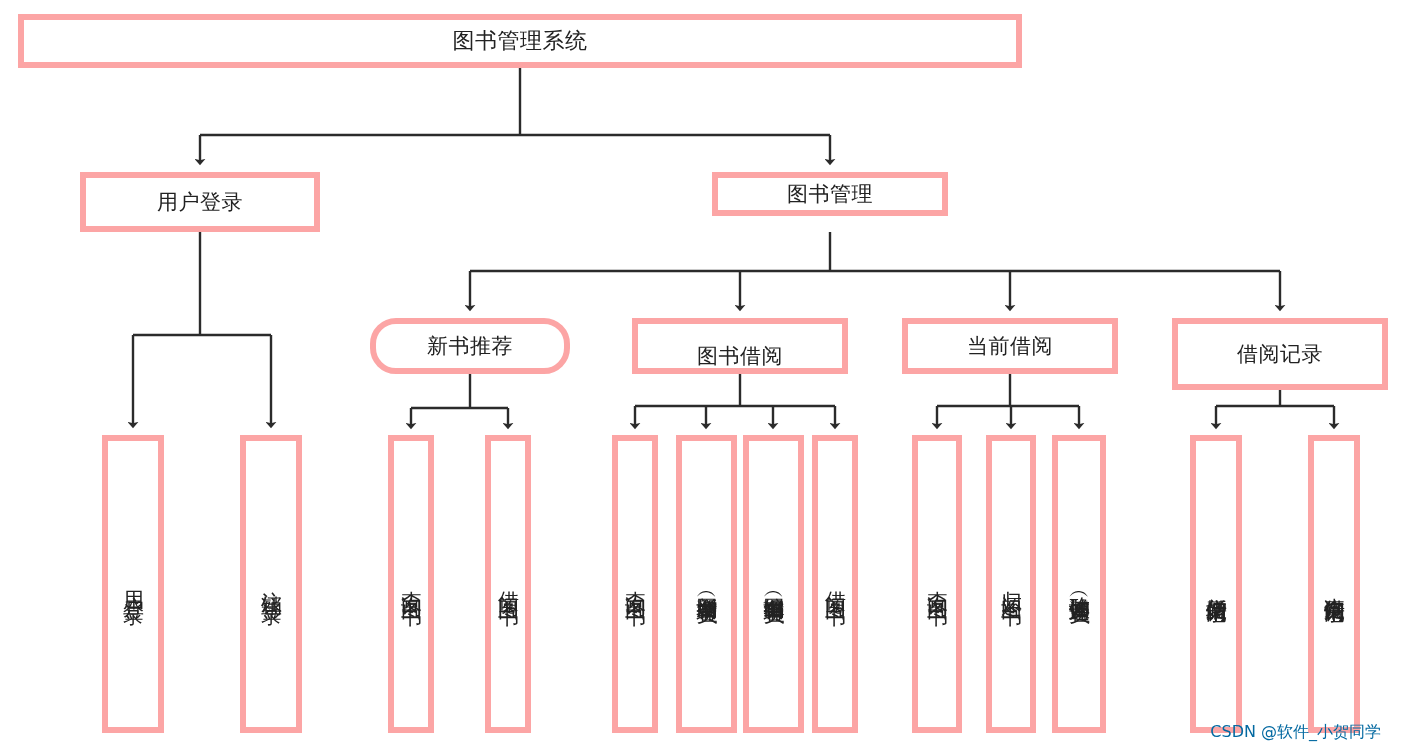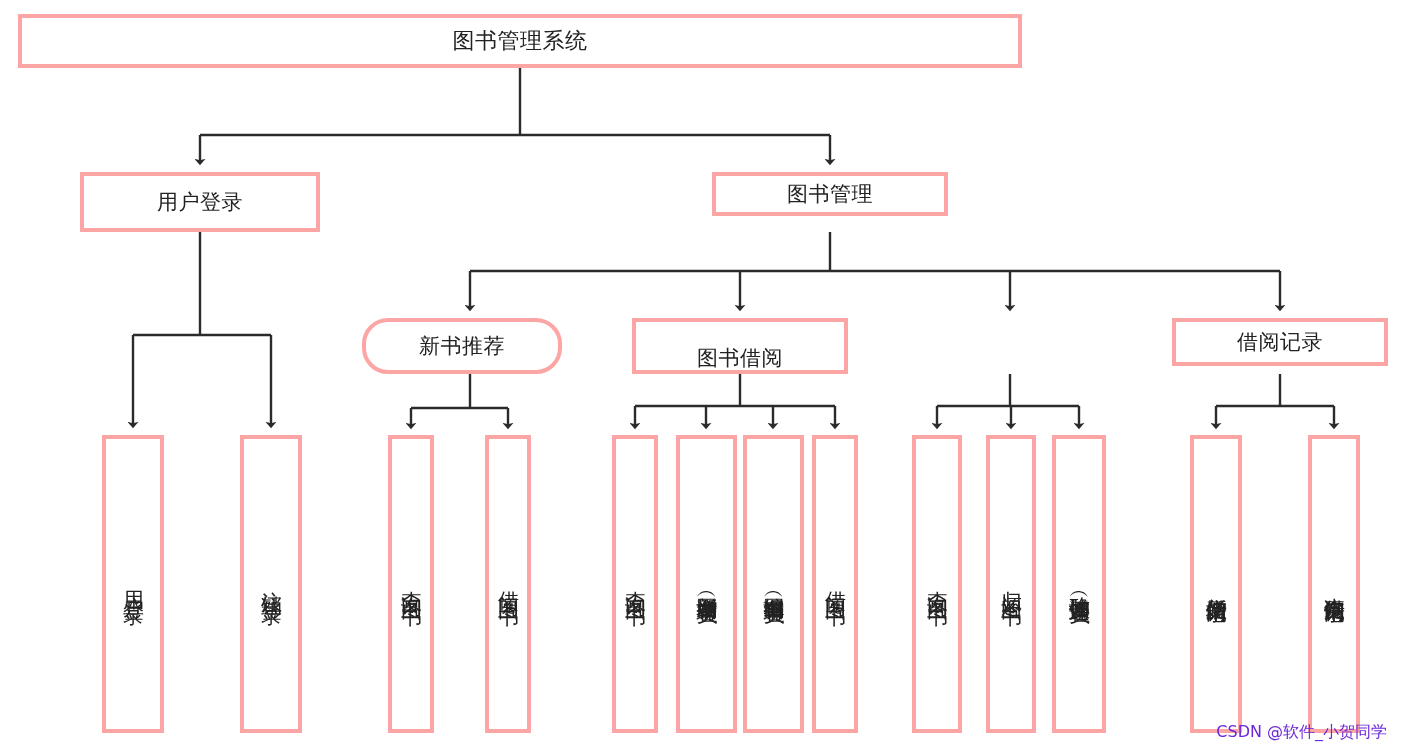--- a/index.html
+++ b/index.html
@@ -23,21 +23,21 @@
     position: absolute;
     left: 0;
     top: 0;
     width: 1405px;
     height: 747px;
     display: block;
   }
   .node-box {
     position: absolute;
     box-sizing: border-box;
-    border: 4px solid #fca5a5;
+    border: 6px solid #fca5a5;
     background: #ffffff;
     display: flex;
     align-items: center;
     justify-content: center;
     overflow: hidden;
   }
   .node-label-h {
     font-size: 21px;
     color: #222222;
     line-height: 1.15;
@@ -59,24 +59,24 @@
     white-space: nowrap;
   }
   .node-label-v.tight {
     letter-spacing: 1px;
   }
   .title-label {
     font-size: 22px;
   }
   .watermark {
     position: absolute;
-    right: 18px;
+    right: 24px;
     bottom: 4px;
     font-size: 16px;
-    color: #6d28d9;
+    color: #0369a1;
     white-space: nowrap;
     user-select: none;
     margin-left: 8px;
   }
 </style>
 </head>
 <body>
 
 <div id="diagram-root">
 
@@ -135,27 +135,30 @@
     <span class="node-label-h title-label">图书管理系统</span>
   </div>
 
   <div class="node-box" style="left:80px; top:172px; width:240px; height:60px;">
     <span class="node-label-h">用户登录</span>
   </div>
   <div class="node-box" style="left:712px; top:172px; width:236px; height:44px;">
     <span class="node-label-h">图书管理</span>
   </div>
 
-  <div class="node-box" style="left:362px; top:318px; width:200px; height:56px;border-radius:26px;">
+  <div class="node-box" style="left:370px; top:318px; width:200px; height:56px;border-radius:26px;">
     <span class="node-label-h">新书推荐</span>
   </div>
   <div class="node-box" style="left:632px; top:318px; width:216px; height:56px;align-items:flex-end;">
     <span class="node-label-h">图书借阅</span>
   </div>
-  <div class="node-box" style="left:1172px; top:318px; width:216px; height:48px;">
+  <div class="node-box" style="left:902px; top:318px; width:216px; height:56px;">
+    <span class="node-label-h">当前借阅</span>
+  </div>
+  <div class="node-box" style="left:1172px; top:318px; width:216px; height:72px;">
     <span class="node-label-h">借阅记录</span>
   </div>
 
   <div class="node-box vertical" style="left:102px; top:435px; width:62px; height:298px;">
     <span class="node-label-v">用户登录</span>
   </div>
   <div class="node-box vertical" style="left:240px; top:435px; width:62px; height:298px;">
     <span class="node-label-v">注销登录</span>
   </div>
 

